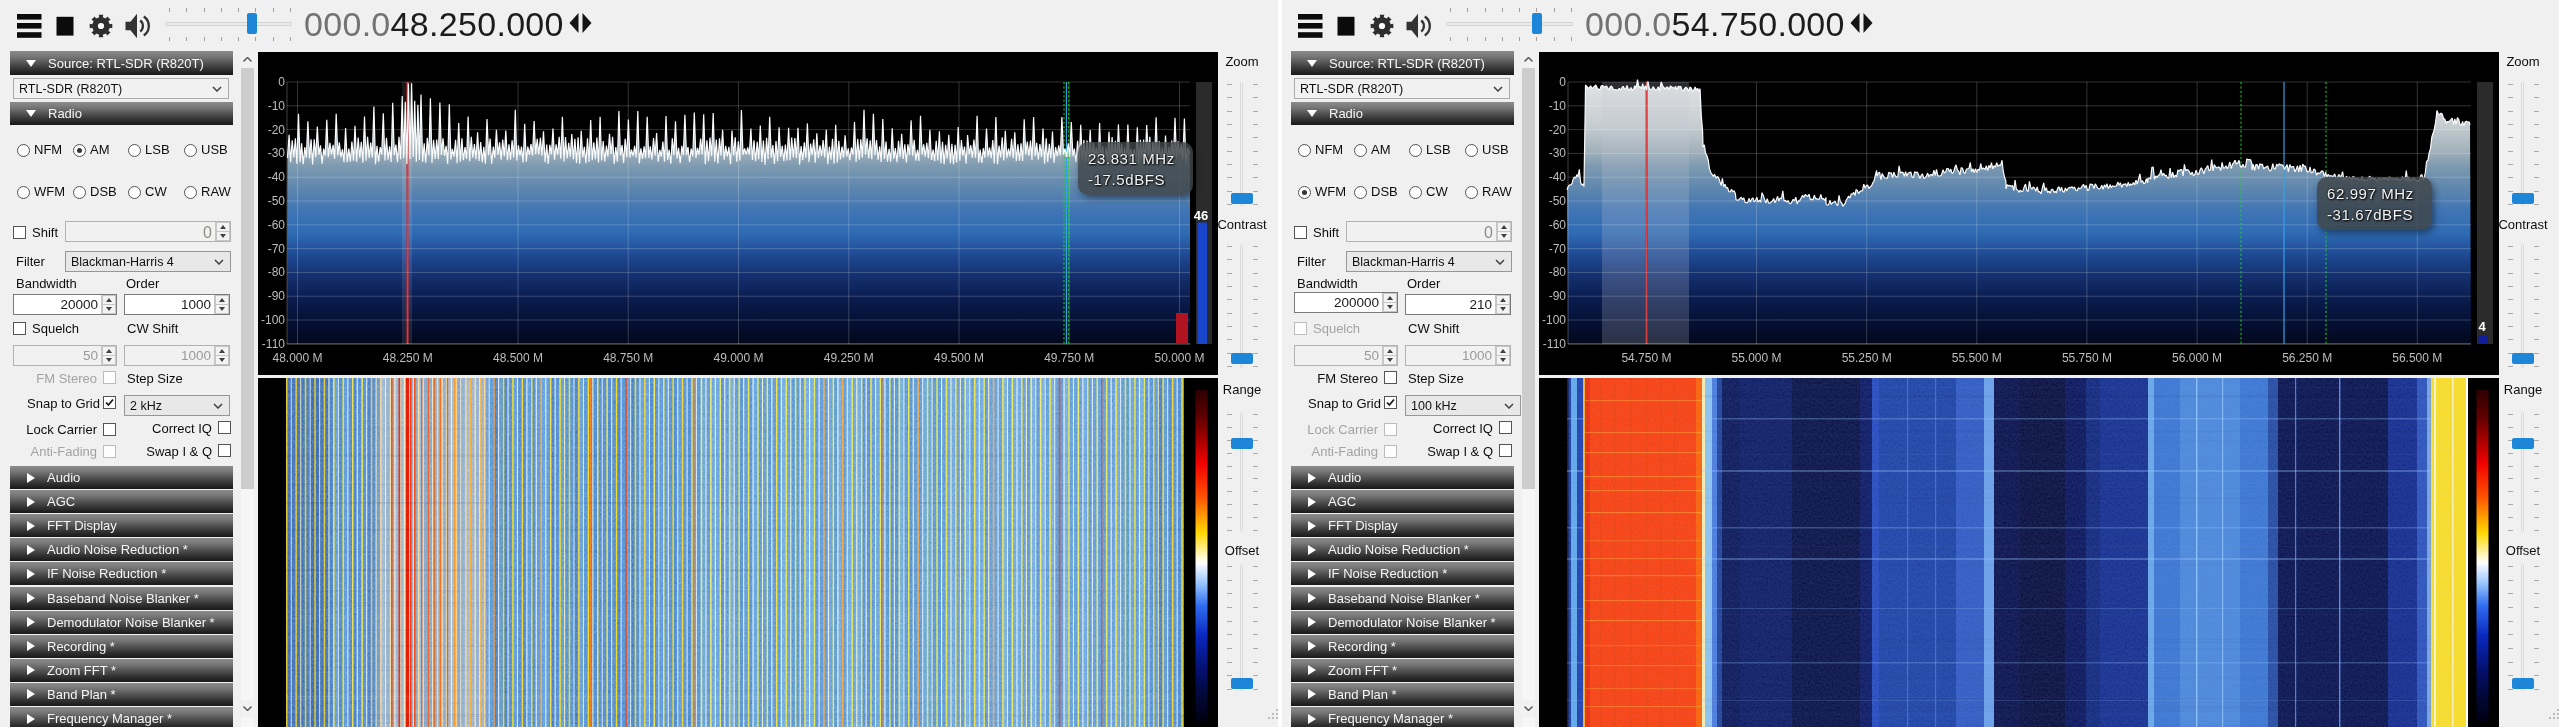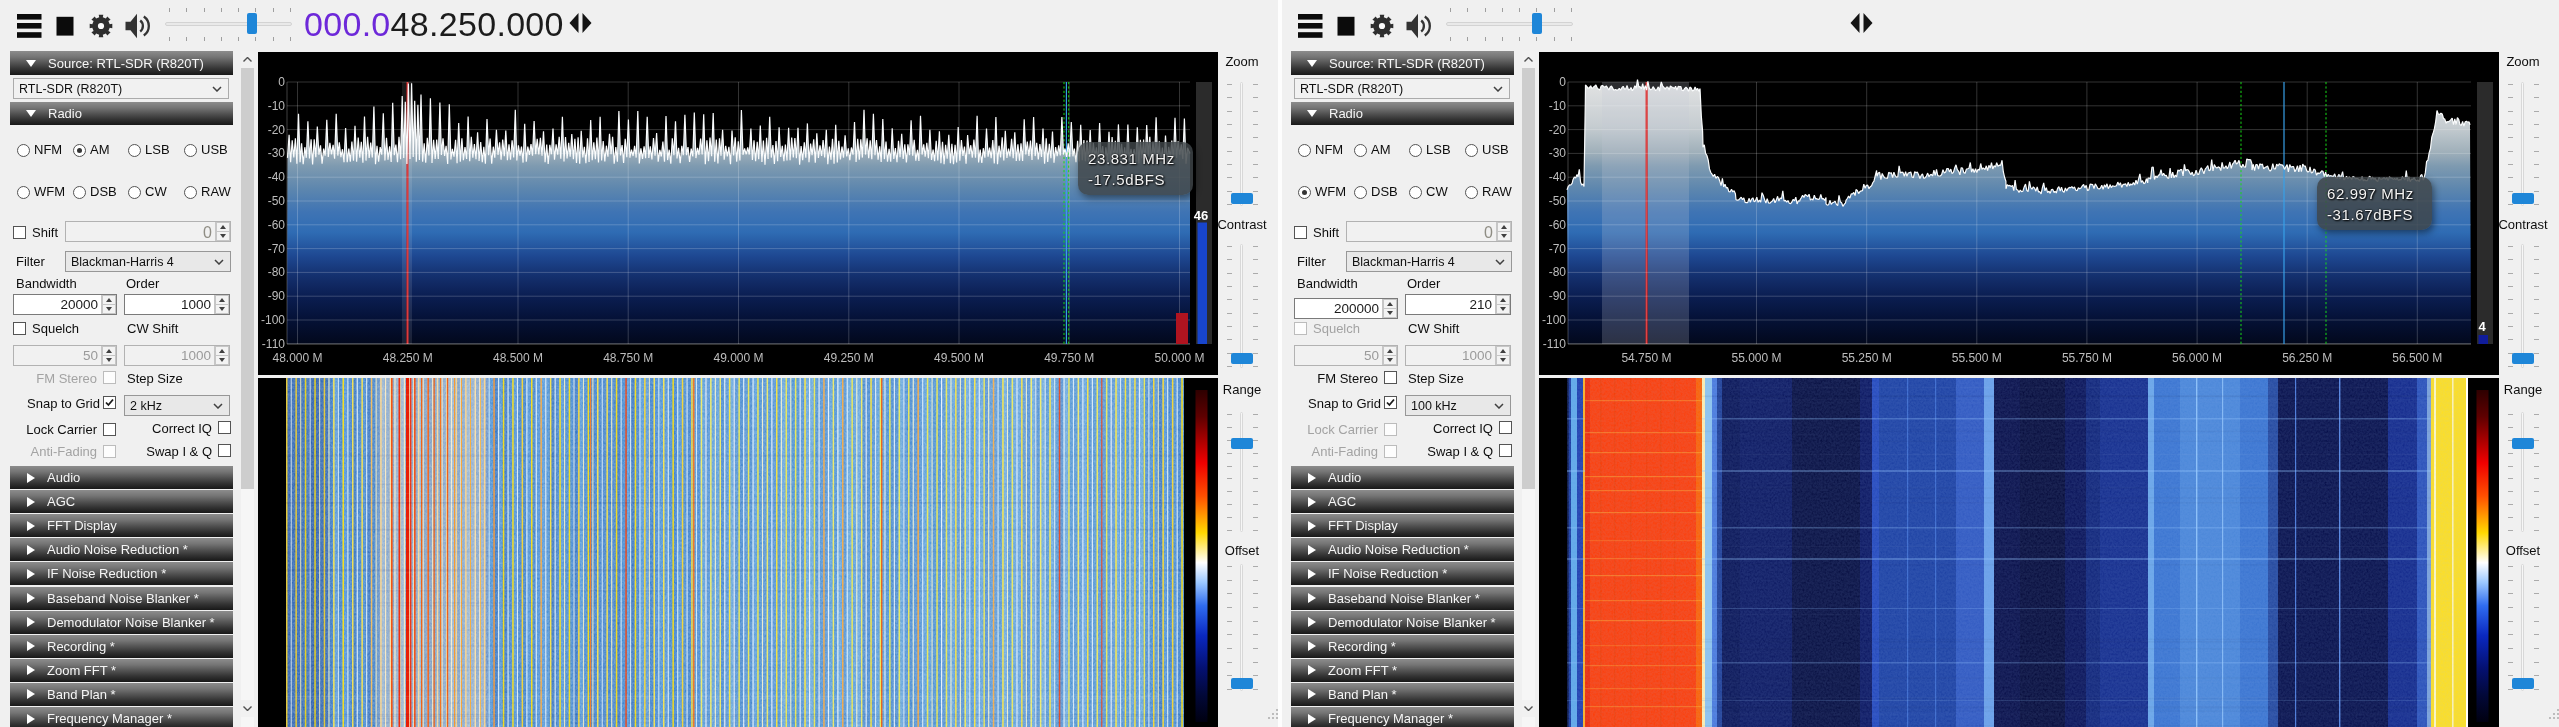--- a/index.html
+++ b/index.html
@@ -4,21 +4,21 @@
 html,body{width:2559px;height:727px;background:#f0f0f0;font-family:"Liberation Sans",sans-serif;overflow:hidden}
 .app{position:absolute;top:0;width:1280px;height:727px;background:#f0f0f0;overflow:hidden}
 #appL{left:0}
 #appR{left:1281px}
 .divider{position:absolute;left:1278px;top:0;width:4px;height:727px;background:#fdfdfd;z-index:50}
 .tb{position:absolute;left:0;top:0}
 .tticks{position:absolute;left:169px;width:122px;height:4px;background:repeating-linear-gradient(90deg,#9f9f9f 0 1px,transparent 1px 17.3px)}
 .ttrack{position:absolute;left:165px;top:22px;width:127px;height:4px;background:#e9e9e9;border:1px solid #d3d3d3;border-radius:2px}
 .thandle{position:absolute;left:247px;top:13px;width:10px;height:21px;background:#1e86d8;border-radius:2px}
 .freq{position:absolute;left:304px;top:5px;font-size:34px;letter-spacing:0.3px;white-space:nowrap}
-.fgray{color:#6d28d9}
+.fgray{color:#737373}
 .fblk{color:#1c1c1c}
 .farr{position:absolute;left:569px;top:12px}
 .hdr{position:absolute;left:10px;width:223px;background:linear-gradient(180deg,#8c8c8c 0%,#757575 25%,#565656 48%,#333 75%,#181818 100%);display:flex;align-items:center}
 .tri-d{width:0;height:0;border-left:5.5px solid transparent;border-right:5.5px solid transparent;border-top:7px solid #fff;margin-left:16px}
 .tri-r{width:0;height:0;border-top:5.5px solid transparent;border-bottom:5.5px solid transparent;border-left:8px solid #fff;margin-left:17px}
 .htxt{color:#f6f6f6;font-size:13px;margin-left:12px;white-space:nowrap}
 .combo{position:absolute;background:#e8e8e8;border:1px solid #979797;display:flex;align-items:center}
 .combo.src{background:#f1f1f1;border-color:#ababab}
 .ctxt{font-size:12.5px;color:#101010;margin-left:5px;white-space:nowrap}
 .chev{position:absolute;right:6px;top:50%;margin-top:-3px}
@@ -977,20 +977,21 @@
     <path d="M98.7 14.7 L103.3 14.7 L102.8 17.3 L105.9 18.6 L107.3 16.4 L110.6 19.7 L108.4 21.1 L109.7 24.2 L112.3 23.7 L112.3 28.3 L109.7 27.8 L108.4 30.9 L110.6 32.3 L107.3 35.6 L105.9 33.4 L102.8 34.7 L103.3 37.3 L98.7 37.3 L99.2 34.7 L96.1 33.4 L94.7 35.6 L91.4 32.3 L93.6 30.9 L92.3 27.8 L89.7 28.3 L89.7 23.7 L92.3 24.2 L93.6 21.1 L91.4 19.7 L94.7 16.4 L96.1 18.6 L99.2 17.3 Z" fill="#2e2e2e"></path>
       <circle cx="101" cy="26" r="3.1" fill="#fbfbfb"></circle>
     <path d="M125.5 21.8 L130.5 21.8 L137 13.8 L137 38.2 L130.5 30.2 L125.5 30.2 Z" fill="#333"></path>
     <path d="M140.2 20.5 A 7 7 0 0 1 140.2 31.5" fill="none" stroke="#333" stroke-width="2.3"></path>
     <path d="M143.8 16.5 A 11.5 11.5 0 0 1 143.8 35.5" fill="none" stroke="#333" stroke-width="2.3"></path>
   </svg>
   <div class="tticks" style="top:8px"></div>
   <div class="tticks" style="top:37px"></div>
   <div class="ttrack"></div>
   <div class="thandle" style="left:251px"></div>
+  <div class="freq"><span class="fgray">000.0</span><span class="fblk">54.750.000</span></div>
   <svg class="farr" width="24" height="22" viewBox="0 0 24 22">
       <polygon points="9.5,1 0.5,11 9.5,21" fill="#141414"></polygon>
       <polygon points="13.5,1 22.5,11 13.5,21" fill="#141414"></polygon>
     </svg>
     <div class="hdr" style="top:51px;height:24px">
       <span class="tri-d"></span>
       <span class="htxt">Source: RTL-SDR (R820T)</span>
     </div>
     <div class="combo src" style="left:13px;top:78px;width:216px;height:21px">
       <span class="ctxt">RTL-SDR (R820T)</span>
@@ -1035,21 +1036,21 @@
     </div>
     <span class="lab" style="left:16px;top:254px">Filter</span>
     <div class="combo " style="left:65px;top:251px;width:166px;height:21px">
       <span class="ctxt">Blackman-Harris 4</span>
       <svg class="chev" width="10" height="6" viewBox="0 0 10 6">
         <polyline points="1,1 5,5 9,1" fill="none" stroke="#404040" stroke-width="1.5"></polyline>
       </svg>
     </div>
     <span class="lab" style="left:16px;top:276px">Bandwidth</span>
     <span class="lab" style="left:126px;top:276px">Order</span>
-    <div class="numin" style="left:13px;top:298px;width:104px">
+    <div class="numin" style="left:13px;top:292px;width:104px">
       <span class="nval">200000</span>
       <span class="spin">
         <span class="sb">
           <i class="up"></i>
         </span>
         <span class="sb">
           <i class="dn"></i>
         </span>
       </span>
     </div>
@@ -1091,21 +1092,21 @@
     </div>
     <span class="lab" style="right:1183px;top:371px">FM Stereo</span>
     <span class="cb" style="left:103px;top:371px"></span>
     <span class="lab" style="left:127px;top:371px">Step Size</span>
     <span class="lab" style="right:1180px;top:396px">Snap to Grid</span>
     <span class="cb" style="left:103px;top:396px">
       <svg width="11" height="11" viewBox="0 0 11 11">
         <polyline points="2,5.5 4.4,8 9,2.5" fill="none" stroke="#1a1a1a" stroke-width="1.8"></polyline>
       </svg>
     </span>
-    <div class="combo " style="left:124px;top:395px;width:106px;height:21px">
+    <div class="combo " style="left:124px;top:395px;width:116px;height:21px">
       <span class="ctxt">100 kHz</span>
       <svg class="chev" width="10" height="6" viewBox="0 0 10 6">
         <polyline points="1,1 5,5 9,1" fill="none" stroke="#404040" stroke-width="1.5"></polyline>
       </svg>
     </div>
     <span class="lab dis" style="right:1183px;top:422px">Lock Carrier</span>
     <span class="cb cbd" style="left:103px;top:423px"></span>
     <span class="lab" style="right:1068px;top:421px">Correct IQ</span>
     <span class="cb" style="left:218px;top:421px"></span>
     <span class="lab dis" style="right:1183px;top:444px">Anti-Fading</span>

